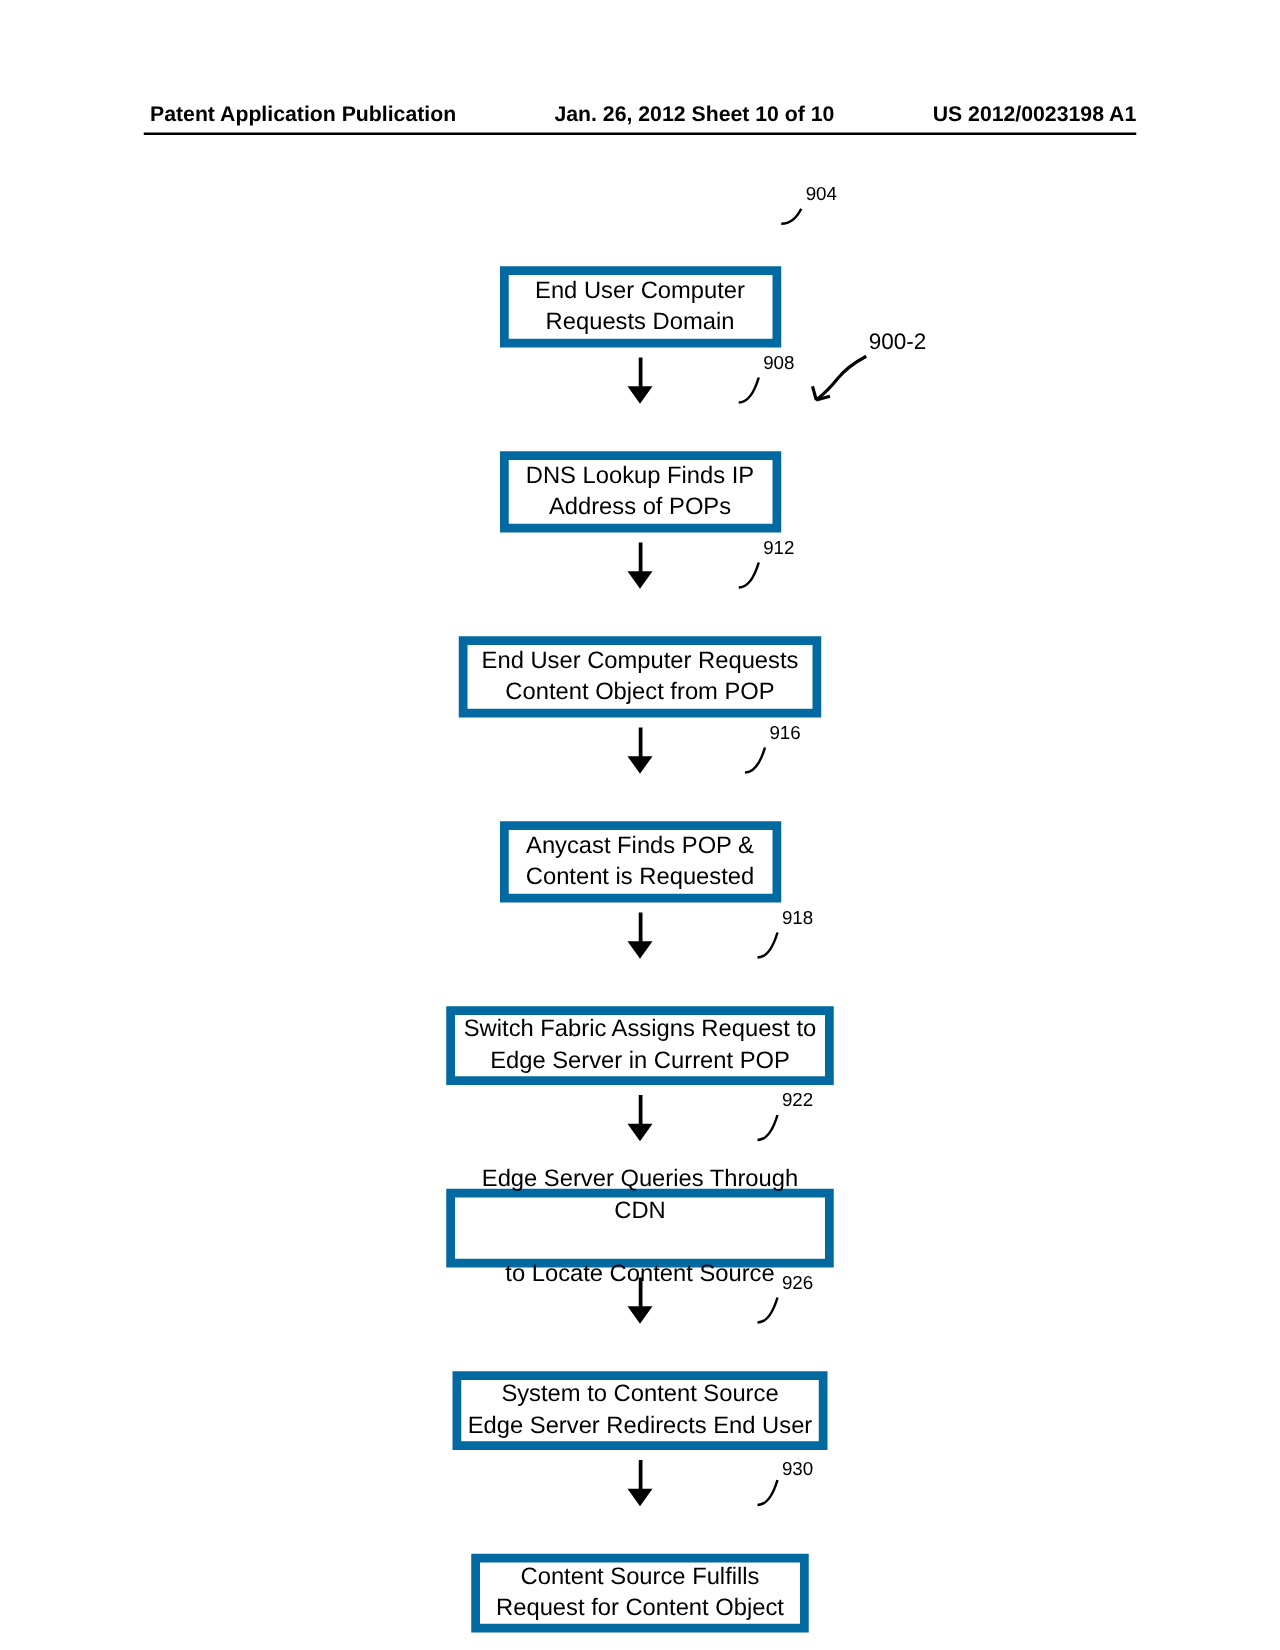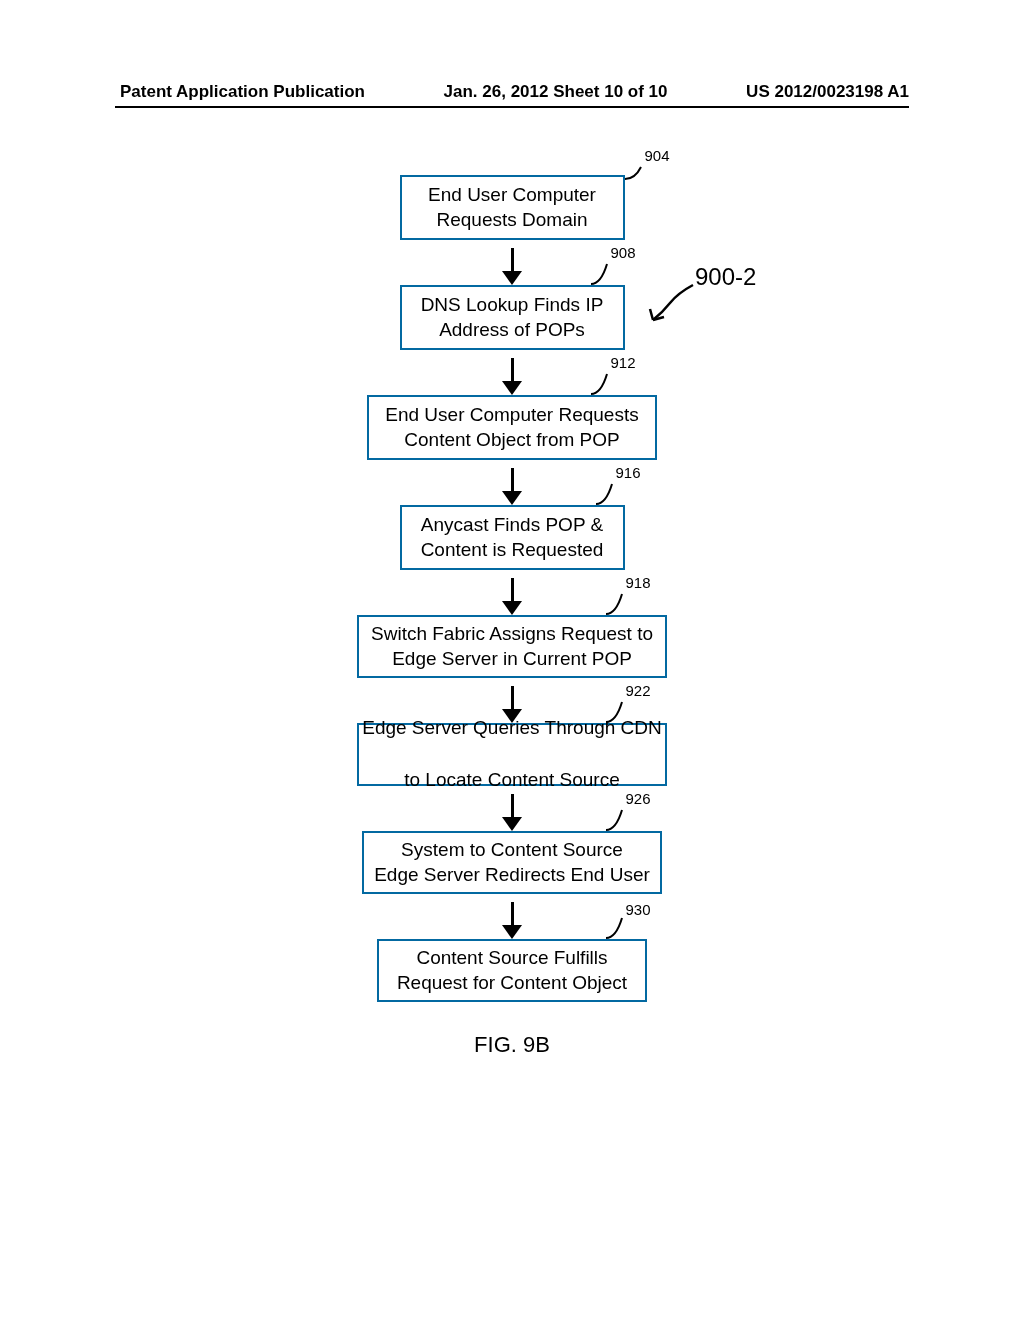--- a/index.html
+++ b/index.html
@@ -44,30 +44,31 @@
     .diagram-container {
       position: absolute;
       top: 175px;
       left: 0;
       width: 100%;
       display: flex;
       flex-direction: column;
       align-items: center;
     }
     .flow-box {
-      border: 2px solid #0369a1;
+      border: 7px solid #0369a1;
       background: white;
-      text-align: left;
+      text-align: center;
       font-size: 19px;
       display: flex;
       align-items: center;
       justify-content: center;
       flex-direction: column;
       line-height: 1.3;
       position: relative;
+      margin-top: 38px;
     }
     .box-904 { width: 225px; height: 65px; }
     .box-908 { width: 225px; height: 65px; }
     .box-912 { width: 290px; height: 65px; }
     .box-916 { width: 225px; height: 65px; }
     .box-918 { width: 310px; height: 63px; }
     .box-922 { width: 310px; height: 63px; gap: 27px; }
     .box-926 { width: 300px; height: 63px; }
     .box-930 { width: 270px; height: 63px; }
     .arrow-container {
@@ -92,21 +93,21 @@
       border-top: 14px solid #000;
     }
     .ref-label {
       position: absolute;
       font-size: 15px;
     }
     .diagram-ref {
       position: absolute;
       top: 263px;
       left: 695px;
-      font-size: 24px;
+      font-size: 18px;
     }
     .diagram-ref-arrow {
       position: absolute;
       top: 285px;
       left: 648px;
     }
     .figure-label {
       text-align: center;
       font-size: 22px;
       margin-top: 30px;

